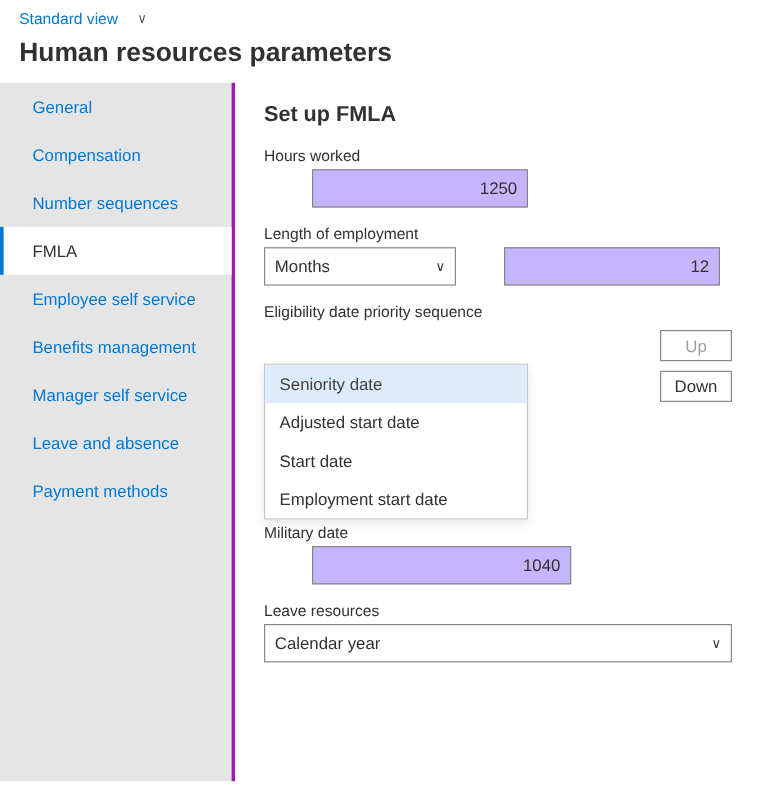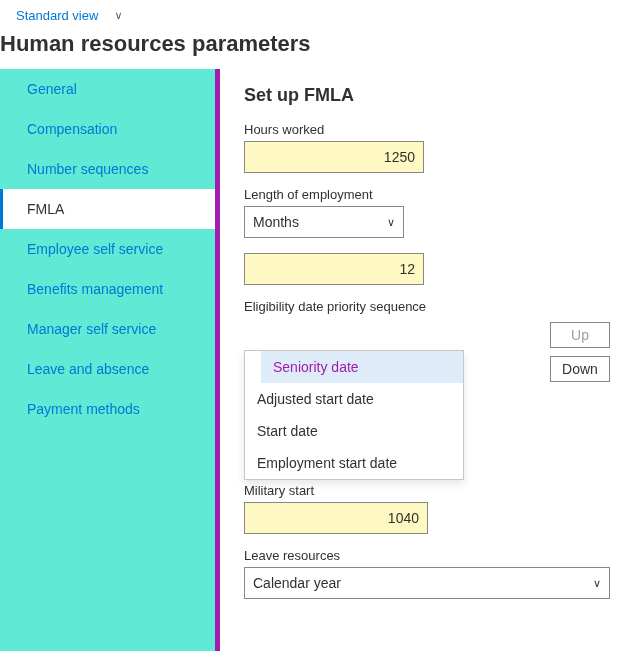--- a/index.html
+++ b/index.html
@@ -17,30 +17,30 @@
       font-size: 13px;
       color: #0078d4;
       display: flex;
       align-items: center;
       gap: 16px;
     }
     .page-title {
       font-size: 22px;
       font-weight: 600;
       color: #323130;
-      padding: 4px 0 12px;
+      padding: 4px 16px 12px;
     }
     .layout {
       display: flex;
       height: calc(658px - 76px);
     }
     .sidebar {
-      width: 220px;
-      background: #5eead4;
-      border-right: 5px solid #a21caf;
+      width: 196px;
+      background: #e5e5e5;
+      border-right: 3px solid #a21caf;
       flex-shrink: 0;
     }
     .sidebar-item {
       padding: 12px 16px 12px 24px;
       cursor: pointer;
       color: #0078d4;
       font-size: 14px;
       border-left: 3px solid transparent;
     }
     .sidebar-item.active {
@@ -79,23 +79,24 @@
       margin-bottom: 14px;
     }
     input[type="text"] {
       border: 1px solid #8a8886;
       padding: 4px 8px;
       font-size: 14px;
       height: 32px;
       width: 180px;
       text-align: right;
       color: #323130;
-      background: #fef9c3;
-    }
-    .row { display: flex; align-items: flex-start; gap: 15px; flex-direction: column; }
+      background: #c4b5fd;
+      margin-left: 40px;
+    }
+    .row { display: flex; align-items: center; gap: 0; }
     .dropdown {
       border: 1px solid #8a8886;
       height: 32px;
       display: flex;
       align-items: center;
       justify-content: space-between;
       padding: 0 8px;
       cursor: pointer;
       background: #fff;
       min-width: 160px;
@@ -124,21 +125,21 @@
       border: 1px solid #c8c6c4;
       box-shadow: 0 4px 8px rgba(0,0,0,0.1);
       min-width: 220px;
     }
     .dropdown-list-item {
       padding: 8px 12px;
       cursor: pointer;
       font-size: 14px;
       color: #323130;
     }
-    .dropdown-list-item.selected { background: #deecf9; color: #a21caf; margin-left: 16px; }
+    .dropdown-list-item.selected { background: #deecf9; color: #404040; }
     .priority-section {
       display: flex;
       gap: 12px;
       align-items: flex-start;
       margin-bottom: 14px;
     }
     .priority-list-area {
       flex: 1;
     }
     .btn-group {
@@ -223,22 +224,22 @@
     </div>
 
     <div class="section-heading fmla-entitlement">FMLA ENTITLEMENT</div>
 
     <div class="field-group">
       <div class="field-label">Standard hours</div>
       <input type="text" style="width: 180px; text-align: right;" value="480">
     </div>
 
     <div class="field-group">
-      <div class="field-label">Military start</div>
-      <input type="text" style="width: 184px; text-align: right;" value="1040">
+      <div class="field-label">Military date</div>
+      <input type="text" style="width: 216px; text-align: right;" value="1040">
     </div>
 
     <div class="field-group">
       <div class="field-label">Leave resources</div>
       <div class="dropdown dropdown-wide" style="min-width:220px;">
         <span>Calendar year</span>
         <span class="arrow">∨</span>
       </div>
     </div>
   </div>

